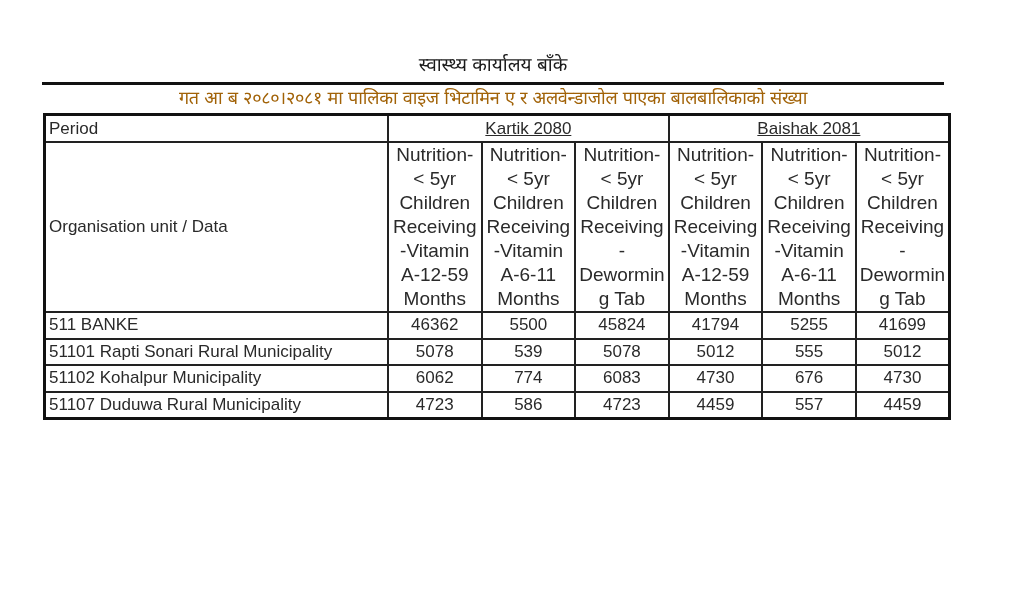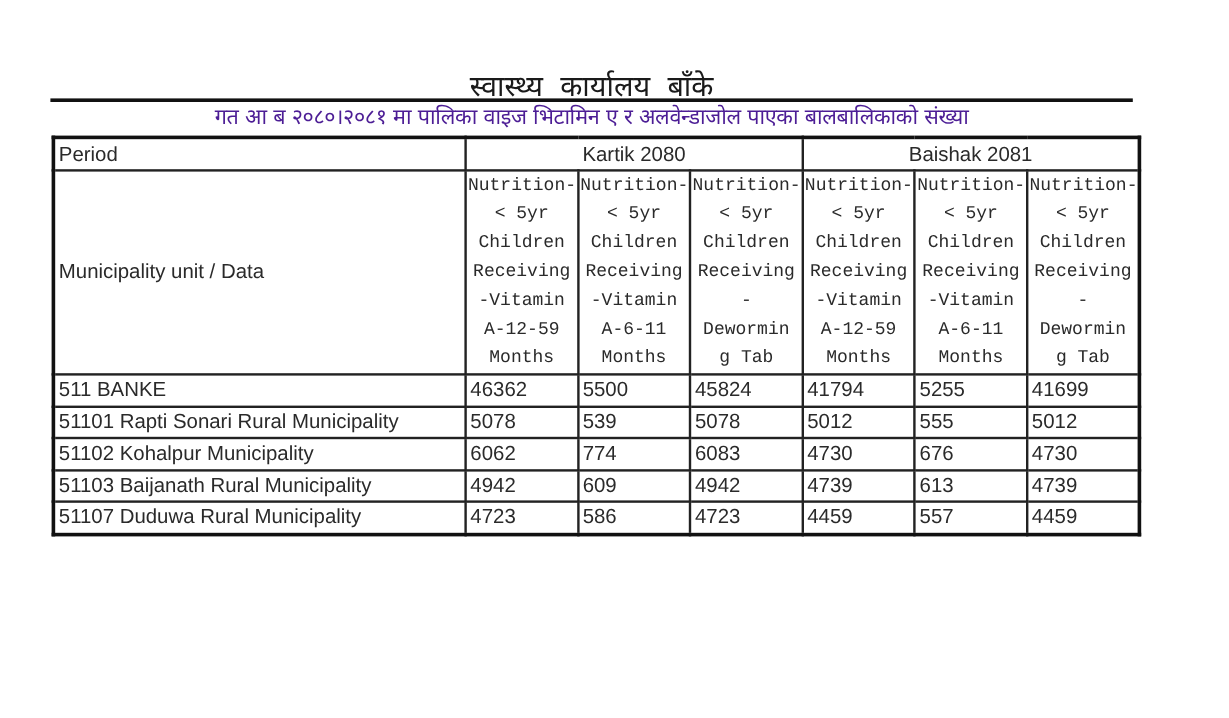--- a/index.html
+++ b/index.html
@@ -12,45 +12,45 @@
     height: 598px;
     position: relative;
     overflow: hidden;
     font-family: "Liberation Sans", "DejaVu Sans", sans-serif;
     color: #222;
   }
   .office-title {
     position: absolute;
     left: 0;
     width: 986px;
-    top: 64px;
+    top: 54px;
     text-align: center;
-    font-family: Liberation Mono, monospace;
-    font-size: 24px;
+    font-family: Liberation Sans, sans-serif;
+    font-size: 19px;
     line-height: 22px;
     color: #1a1a1a;
   }
   .title-rule {
     position: absolute;
     left: 42px;
     width: 902px;
     top: 82px;
     height: 3px;
     background: #111;
   }
   .report-title {
     position: absolute;
     left: 42px;
     width: 902px;
     top: 86px;
     text-align: center;
     font-family: "DejaVu Sans", sans-serif;
     font-size: 18px;
     line-height: 24px;
-    color: #4c1d95;
+    color: #a16207;
     white-space: nowrap;
     letter-spacing: -0.3px;
   }
   table.report {
     position: absolute;
     left: 43px;
     top: 113px;
     width: 908px;
     border-collapse: collapse;
     table-layout: fixed;
@@ -62,36 +62,35 @@
     border: 2px solid #222;
     padding: 0 3px;
     font-weight: normal;
     overflow: hidden;
     white-space: nowrap;
   }
   .col-org { width: 323px; }
   .col-val { width: 88px; }
   .period-row td { height: 25px; }
   .period-label { text-align: left; }
-  .period-group { text-align: center; }
+  .period-group { text-align: center; text-decoration: underline; }
   .metric-row td { height: 168px; }
   .org-label { text-align: left; vertical-align: middle; }
   .metric-head {
     text-align: center;
     vertical-align: middle;
     white-space: normal !important;
     line-height: 24px;
     padding: 0 1px !important;
-    font-size: 15px;
-    font-family: Liberation Mono, monospace;
+    font-size: 19px;
   }
   .metric-head span { display: block; white-space: nowrap; }
   .data-row td { height: 24.5px; line-height: 22px; }
   .org-cell { text-align: left; }
-  .num-cell { text-align: left; }
+  .num-cell { text-align: center; }
 </style>
 </head>
 <body>
 
 <div class="office-title">स्वास्थ्य कार्यालय बाँके</div>
 <div class="title-rule"></div>
 <div class="report-title">गत आ ब २०८०।२०८१ मा पालिका वाइज भिटामिन ए र अलवेन्डाजोल पाएका बालबालिकाको संख्या</div>
 
 <table class="report">
   <colgroup>
@@ -103,21 +102,21 @@
       <col class="col-val">
       <col class="col-val">
   </colgroup>
   <tbody id="tbody">
     <tr class="period-row">
       <td class="period-label">Period</td>
       <td class="period-group" colspan="3">Kartik 2080</td>
       <td class="period-group" colspan="3">Baishak 2081</td>
     </tr>
     <tr class="metric-row" id="metric-row">
-      <td class="org-label">Municipality unit / Data</td>
+      <td class="org-label">Organisation unit / Data</td>
     <td class="metric-head">
           <span>Nutrition-</span>
           <span>&lt; 5yr</span>
           <span>Children</span>
           <span>Receiving</span>
           <span>-Vitamin</span>
           <span>A-12-59</span>
           <span>Months</span>
         </td>
         <td class="metric-head">
@@ -187,29 +186,20 @@
       <tr class="data-row">
         <td class="org-cell">51102 Kohalpur Municipality</td>
         <td class="num-cell">6062</td>
         <td class="num-cell">774</td>
         <td class="num-cell">6083</td>
         <td class="num-cell">4730</td>
         <td class="num-cell">676</td>
         <td class="num-cell">4730</td>
       </tr>
       <tr class="data-row">
-        <td class="org-cell">51103 Baijanath Rural Municipality</td>
-        <td class="num-cell">4942</td>
-        <td class="num-cell">609</td>
-        <td class="num-cell">4942</td>
-        <td class="num-cell">4739</td>
-        <td class="num-cell">613</td>
-        <td class="num-cell">4739</td>
-      </tr>
-      <tr class="data-row">
         <td class="org-cell">51107 Duduwa Rural Municipality</td>
         <td class="num-cell">4723</td>
         <td class="num-cell">586</td>
         <td class="num-cell">4723</td>
         <td class="num-cell">4459</td>
         <td class="num-cell">557</td>
         <td class="num-cell">4459</td>
       </tr>
     </tbody>
 </table>

